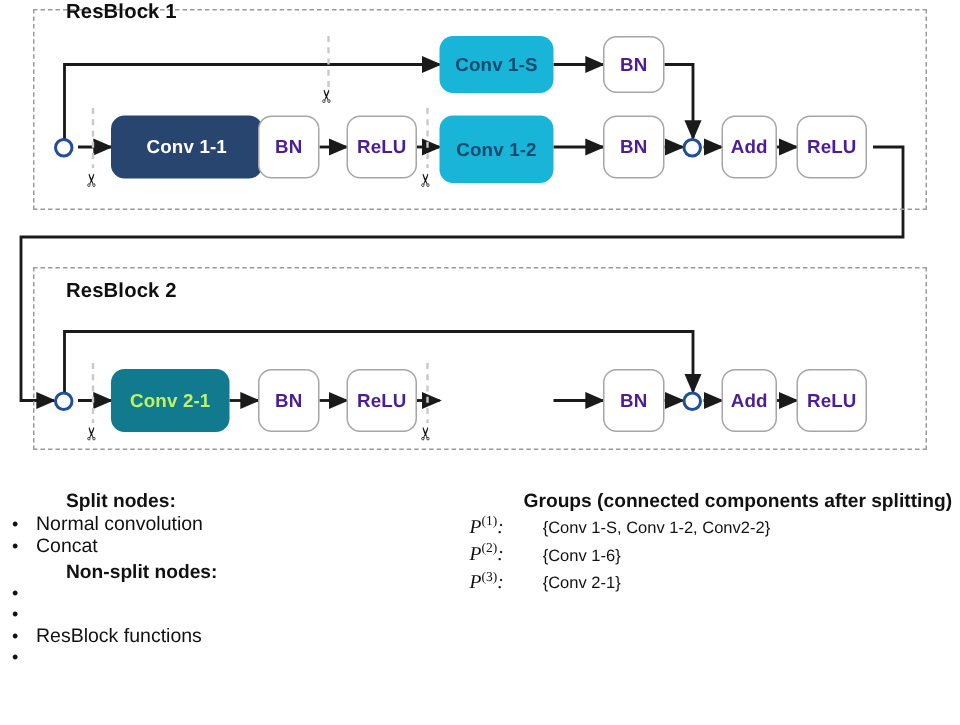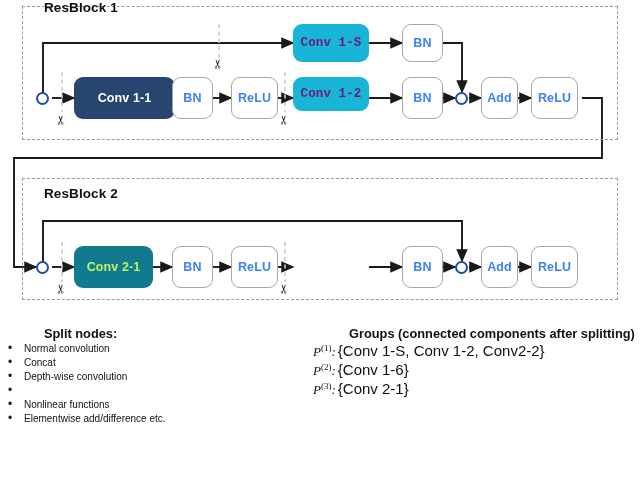--- a/index.html
+++ b/index.html
@@ -56,25 +56,25 @@
     align-items: center;
     justify-content: center;
     font-size: 12.5px;
     font-weight: bold;
     white-space: nowrap;
     letter-spacing: 0.1px;
   }
   .node.plain {
     background: #ffffff;
     border: 1.5px solid #a6a6a6;
-    color: #3b82f6;
+    color: #4c1d95;
   }
   .node.navy   { background: #27456e; color: #ffffff; border: none; }
   .node.teal   { background: #127a8e; color: #bef264; border: none; }
-  .node.cyan   { background: #18b5d8; color: #701a75; border: none; font-family: Liberation Mono, monospace; }
+  .node.cyan   { background: #18b5d8; color: #0c4a6e; border: none; }
 
   
   .junction {
     position: absolute;
     width: 13px;
     height: 13px;
     border-radius: 50%;
     background: #ffffff;
     border: 2px solid #1f4e9c;
     box-sizing: border-box;
@@ -105,42 +105,43 @@
     display: flex;
     align-items: baseline;
     white-space: nowrap;
   }
   .bullet {
     width: 16px;
     flex: none;
     text-align: left;
     font-size: 12px;
   }
-  .legend-item { font-size: 10px; }
+  .legend-item { font-size: 13px; }
 
   #legend-left  { left: 8px;   top: 326px; width: 300px; }
   #legend-right { left: 313px; top: 326px; width: 325px; }
 
   .grp-row {
     display: flex;
     align-items: baseline;
     white-space: nowrap;
     margin-top: 1px;
+    gap: 24px;
   }
   .grp-label {
     font-family: "Liberation Serif", serif;
     font-style: italic;
     font-size: 13px;
     margin-right: 2px;
   }
   .grp-label sup {
     font-style: normal;
     font-size: 9px;
   }
-  .grp-set { font-size: 15px; }
+  .grp-set { font-size: 11px; }
 </style>
 </head>
 <body>
 
 <div id="page">
 
   <svg id="wires" viewBox="0 0 640 483" width="640" height="483">
     <defs>
       <marker id="ah" markerWidth="7" markerHeight="7" refX="6.2" refY="3" orient="auto">
         <path d="M0,0 L7,3 L0,6 z" fill="#1a1a1a"></path>
@@ -193,21 +194,21 @@
 
   <div class="resblock" id="resblock-1"></div>
   <div class="resblock-title" style="left:44px; top:0;">ResBlock 1</div>
 
   <div class="node cyan" style="left:293px; top:24px; width:76px; height:38px;">Conv 1-S</div>
   <div class="node plain" style="left:402px; top:24px; width:41px; height:38px;">BN</div>
 
   <div class="node navy" style="left:74px;  top:77px; width:101px; height:42px;">Conv 1-1</div>
   <div class="node plain" style="left:172px; top:77px; width:41px; height:42px;">BN</div>
   <div class="node plain" style="left:231px; top:77px; width:47px; height:42px;">ReLU</div>
-  <div class="node cyan" style="left:293px; top:77px; width:76px; height:34px;">Conv 1-2</div>
+  <div class="node cyan" style="left:293px; top:77px; width:76px; height:45px;">Conv 1-2</div>
   <div class="node plain" style="left:402px; top:77px; width:41px; height:42px;">BN</div>
   <div class="node plain" style="left:481px; top:77px; width:37px; height:42px;">Add</div>
   <div class="node plain" style="left:531px; top:77px; width:47px; height:42px;">ReLU</div>
 
   <div class="junction" style="left:36px;  top:91.5px;"></div>
   <div class="junction" style="left:455px; top:91.5px;"></div>
 
   <div class="scissors" style="left:56px;  top:114px;">✂</div>
   <div class="scissors" style="left:213px; top:58px;">✂</div>
   <div class="scissors" style="left:279px; top:114px;">✂</div>
@@ -232,34 +233,33 @@
     <div class="legend-head">Split nodes:</div>
     <div class="legend-row">
       <span class="bullet">•</span>
       <span class="legend-item">Normal convolution</span>
     </div>
     <div class="legend-row">
       <span class="bullet">•</span>
       <span class="legend-item">Concat</span>
     </div>
 
-    <div class="legend-row">
-      <span class="bullet">•</span>
-      <span class="legend-item">Depth-wise convolution</span>
-    </div>
-    <div class="legend-row">
-      <span class="bullet">•</span>
-    </div>
-    <div class="legend-row">
-      <span class="bullet">•</span>
-      <span class="legend-item">Nonlinear functions</span>
-    </div>
-    <div class="legend-row">
-      <span class="bullet">•</span>
-      <span class="legend-item">Elementwise add/difference etc.</span>
+    <div class="legend-head" style="margin-top:2px;">Non-split nodes:</div>
+    <div class="legend-row">
+      <span class="bullet">•</span>
+    </div>
+    <div class="legend-row">
+      <span class="bullet">•</span>
+    </div>
+    <div class="legend-row">
+      <span class="bullet">•</span>
+      <span class="legend-item">ResBlock functions</span>
+    </div>
+    <div class="legend-row">
+      <span class="bullet">•</span>
     </div>
   </div>
 
   <div class="legend" id="legend-right">
     <div class="legend-head">Groups (connected components after splitting)</div>
 
     <div class="grp-row">
       <span class="grp-label"><span>P</span><sup>(1)</sup><span>:</span></span>
       <span class="grp-set">{Conv 1-S, Conv 1-2, Conv2-2}</span>
     </div>

